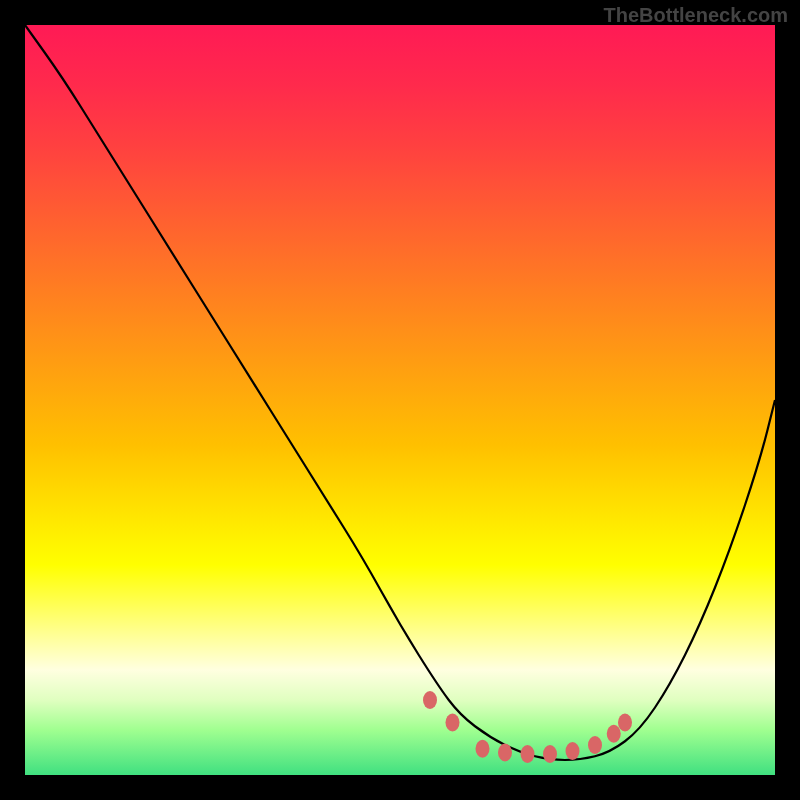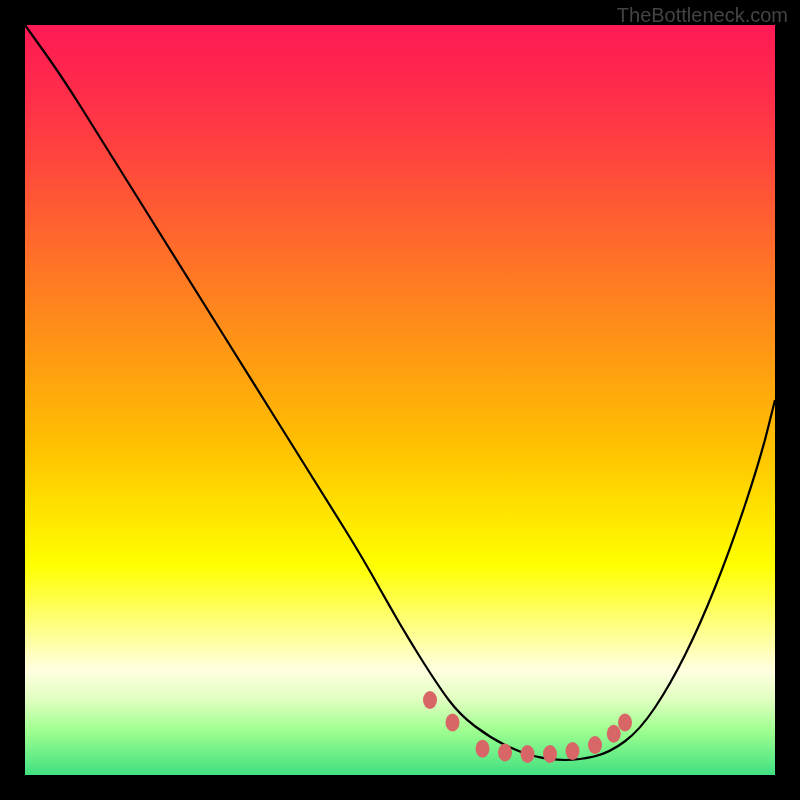--- a/index.html
+++ b/index.html
@@ -10,21 +10,21 @@
     font-family: Arial, sans-serif;
     position: relative;
     overflow: hidden;
   }
   .watermark {
     position: absolute;
     top: 4px;
     right: 12px;
     color: #444;
     font-size: 20px;
-    font-weight: 400;
+    font-weight: 700;
     z-index: 10;
   }
   .plot-area {
     position: absolute;
     left: 25px;
     top: 25px;
     width: 750px;
     height: 750px;
     background: linear-gradient(to bottom,
       #ff1a55 0%,

